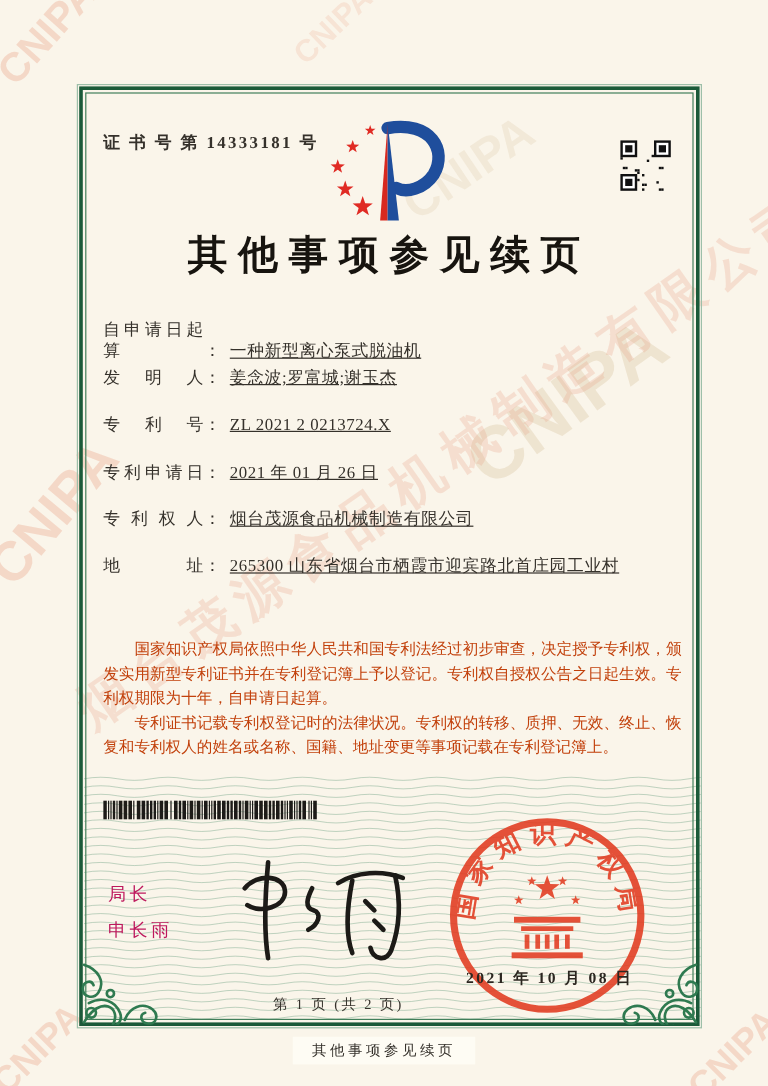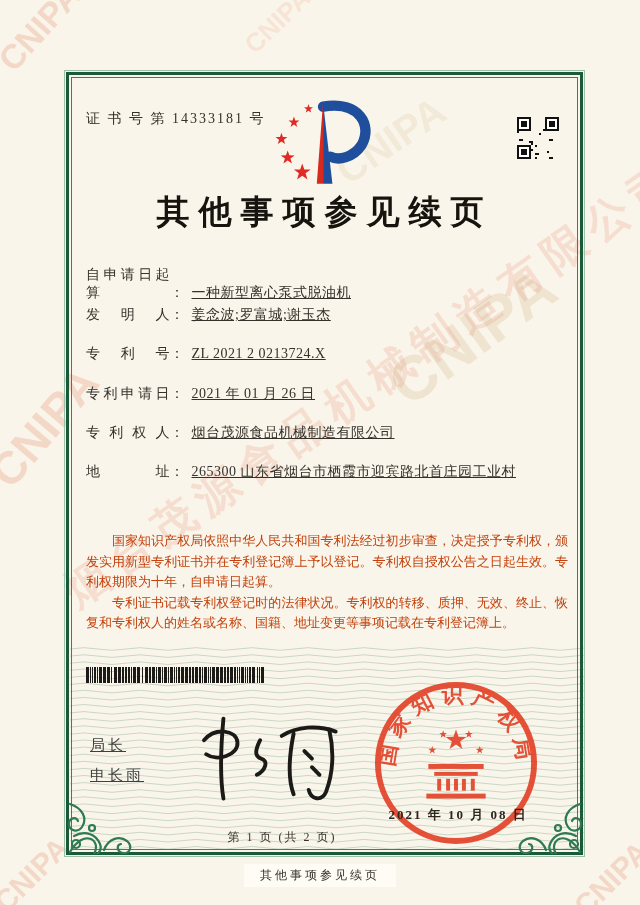--- a/index.html
+++ b/index.html
@@ -12,35 +12,35 @@
   .wm-tan{color:rgba(213,190,150,0.30);}
   .wm-company{color:rgba(233,158,132,0.26);font-family:"Liberation Serif","DejaVu Serif",serif;}
   
   .frame{position:absolute;left:66px;top:72px;width:517px;height:783px;box-sizing:border-box;
          border:3px solid #1b5a39;outline:1px solid #9dbfa9;outline-offset:1px;z-index:2;pointer-events:none;}
   .frame-inner{position:absolute;inset:2px;border:1px solid #417f5a;}
   
   #waves{position:absolute;left:70px;top:645px;z-index:1;}
   #waves path{fill:none;stroke:rgba(112,162,132,0.45);stroke-width:0.8;}
   
-  .certno{position:absolute;left:86px;top:110px;font-size:14px;letter-spacing:2px;z-index:3;}
+  .certno{position:absolute;left:86px;top:110px;font-size:14px;letter-spacing:2px;z-index:3;font-weight:bold;}
   .logo{position:absolute;left:270px;top:94px;z-index:3;}
   .qr{position:absolute;left:513px;top:113px;z-index:3;}
   .title{position:absolute;left:66px;top:190px;width:517px;text-align:center;font-size:33px;
          font-weight:bold;letter-spacing:9px;color:#17140f;z-index:3;}
   .frow{position:absolute;left:86px;width:486px;font-size:14px;z-index:3;letter-spacing:0.5px;}
   .flabel{display:inline-block;width:84px;text-align:justify;text-align-last:justify;}
   .fvalue{margin-left:7px;text-decoration:underline;}
   .pair2{position:absolute;left:246px;top:0;}
   .pair2 .flabel{width:70px;}
   .paras{position:absolute;left:86px;top:531px;width:482px;font-size:13px;line-height:20.5px;
          text-align:justify;z-index:3;color:#c2410c;}
   .paras p{margin:0;text-indent:2em;}
   .barcode{position:absolute;left:86px;top:667px;z-index:3;}
-  .issuer{position:absolute;left:90px;top:736px;font-size:15px;letter-spacing:3px;z-index:4;color:#404040;text-decoration:underline;}
+  .issuer{position:absolute;left:90px;top:736px;font-size:15px;letter-spacing:3px;z-index:4;color:#be185d;}
   .issuer div{margin-bottom:11px;}
   .sig{position:absolute;left:188px;top:710px;z-index:4;}
   .sig path{fill:none;stroke:#1c1a17;stroke-width:3.6;stroke-linecap:round;stroke-linejoin:round;}
   .seal{position:absolute;left:372px;top:679px;z-index:3;}
   .sealdate{position:absolute;left:376px;top:806px;width:164px;text-align:center;font-size:13px;
             letter-spacing:2px;color:#2b2620;z-index:5;font-weight:bold;}
   .pageinfo{position:absolute;left:66px;top:829px;width:432px;text-align:center;font-size:12px;
             letter-spacing:2px;z-index:3;}
   .footnote{position:absolute;left:320px;top:864px;transform:translateX(-50%);font-size:12px;
             letter-spacing:3px;background:#fefcf4;padding:3px 16px;z-index:3;}

